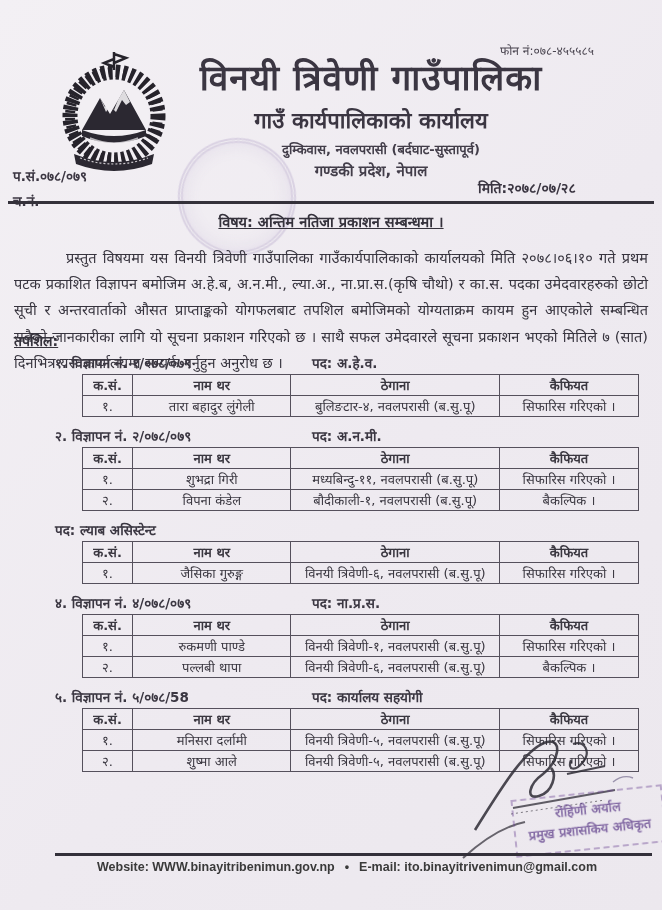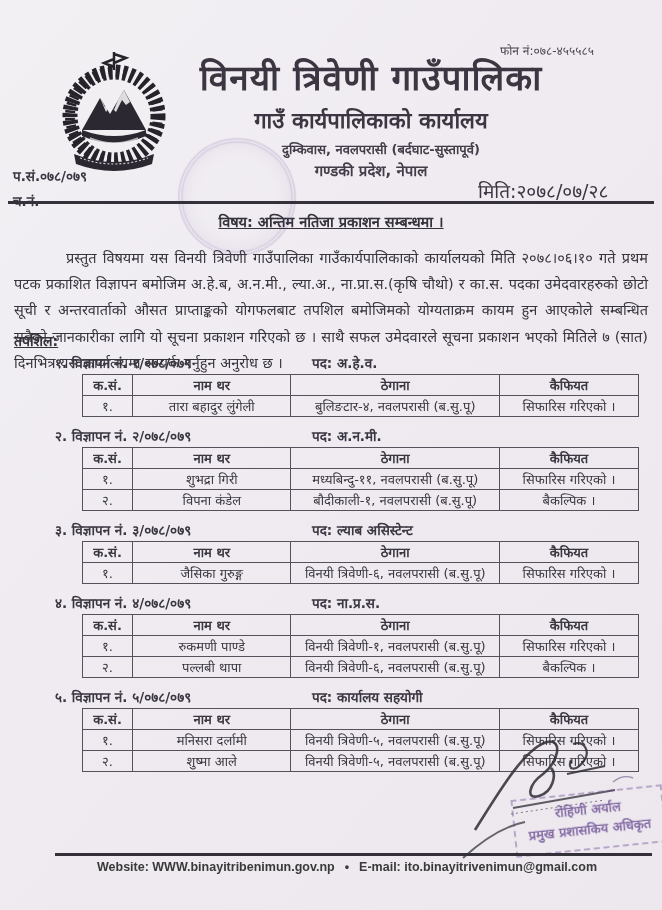--- a/index.html
+++ b/index.html
@@ -9,21 +9,21 @@
   
   .phone{position:absolute;top:42px;right:68px;font-size:12px;color:#4a4550;}
   .emblem{position:absolute;top:50px;left:56px;width:116px;height:128px;}
   .masthead{position:absolute;left:148px;top:58px;width:446px;text-align:center;}
   .title{font-size:35px;font-weight:bold;color:#3b3642;letter-spacing:1px;line-height:1.15;}
   .subtitle{font-size:22px;font-weight:bold;color:#3b3642;margin-top:6px;}
   .addr1{font-size:13px;font-weight:bold;margin-top:6px;color:#423d49;padding-left:20px;}
   .addr2{font-size:15px;font-weight:bold;margin-top:2px;color:#423d49;}
   .refs{position:absolute;left:13px;top:167px;font-size:13.5px;font-weight:bold;color:#3b3642;}
   .refs .line2{margin-top:7px;}
-  .date{position:absolute;left:478px;top:178px;font-size:19px;font-weight:normal;color:#3b3642;}
+  .date{position:absolute;left:478px;top:178px;font-size:14px;font-weight:bold;color:#3b3642;}
   .rule{position:absolute;top:201px;left:8px;width:646px;height:3px;background:#34313a;}
   
   .subject-wrap{position:absolute;top:211px;left:0;width:662px;text-align:center;}
   .subject{font-size:14.5px;font-weight:bold;text-decoration:underline;color:#35323c;text-align:center;}
   .body-text{position:absolute;top:230px;left:14px;width:634px;font-size:14.5px;line-height:1.82;
              text-align:justify;text-indent:52px;color:#37343e;}
   .tapasil{position:absolute;top:331px;left:14px;font-size:14px;font-weight:bold;
            text-decoration:underline;color:#35323c;}
   
   .sections{position:absolute;top:354px;left:0;width:606px;}
@@ -172,21 +172,20 @@
               <td>विपना कंडेल</td>
               <td>बौदीकाली-१, नवलपरासी (ब.सु.पू)</td>
               <td>बैकल्पिक ।</td>
             </tr>
           </tbody>
       </table>
     </div>
 
     <div class="section">
       <div class="caption-row">
-        <span class="cap">३. विज्ञापन नं. ३/०७८/०७९</span>
         <span class="pos">पद: ल्याब असिस्टेन्ट</span>
       </div>
       <table>
         <colgroup>
             <col class="c0">
             <col class="c1">
             <col class="c2">
             <col class="c3">
           </colgroup>
         <thead>
@@ -240,21 +239,21 @@
               <td>पल्लबी थापा</td>
               <td>विनयी त्रिवेणी-६, नवलपरासी (ब.सु.पू)</td>
               <td>बैकल्पिक ।</td>
             </tr>
           </tbody>
       </table>
     </div>
 
     <div class="section">
       <div class="caption-row">
-        <span class="cap">५. विज्ञापन नं. ५/०७८/०७९</span>
+        <span class="cap">५. विज्ञापन नं. ५/०७८/58</span>
         <span class="pos">पद: कार्यालय सहयोगी</span>
       </div>
       <table>
         <colgroup>
             <col class="c0">
             <col class="c1">
             <col class="c2">
             <col class="c3">
           </colgroup>
         <thead>

